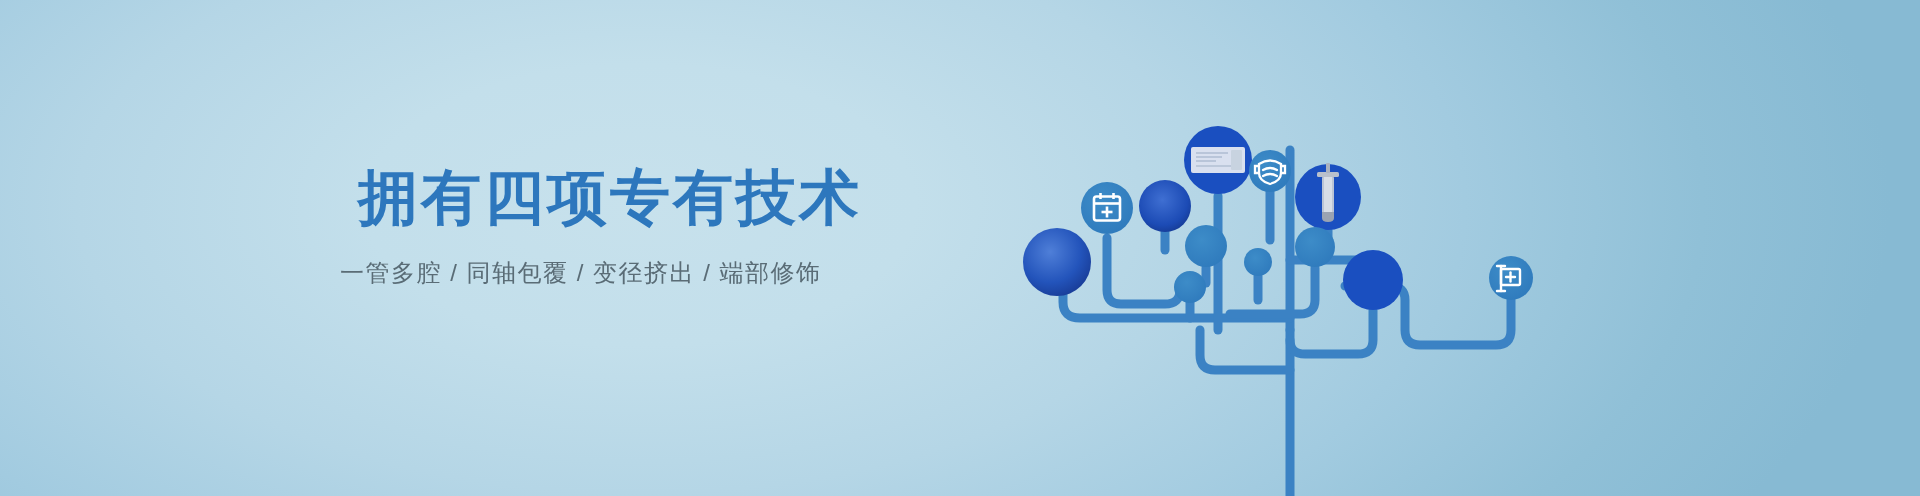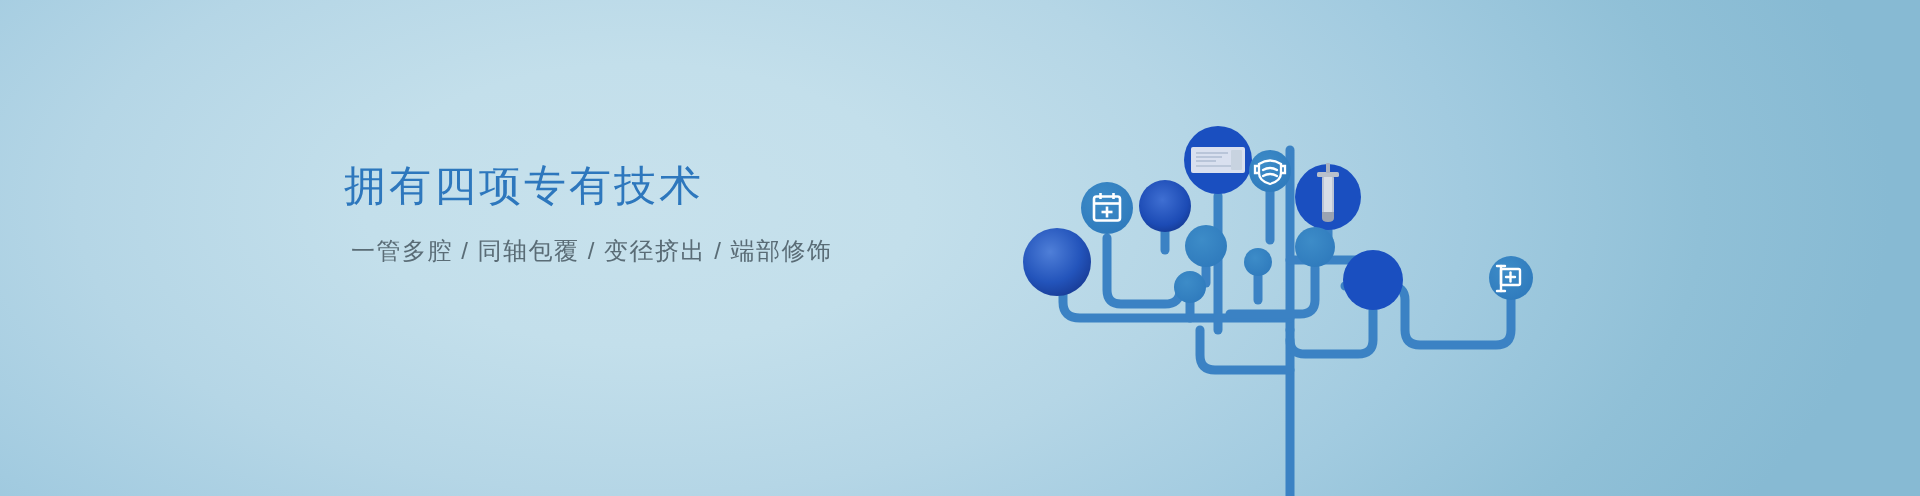--- a/index.html
+++ b/index.html
@@ -18,35 +18,35 @@
         #c7e1ec 0%, #c3dfeb 22%, #b5d6e6 45%, #a2cbe0 66%, #90c0d7 85%, #87bad3 100%);
   }
   
   #text-block {
     position: absolute;
     left: 340px;
     top: 160px;
     width: 720px;
   }
   #headline {
-    font-size: 42px;
-    font-weight: 400;
+    font-size: 60px;
+    font-weight: 700;
     letter-spacing: 3px;
     color: #2d77bd;
     line-height: 1.25;
-    margin: 0 0 22px 4px;
+    margin: 0 0 22px 18px;
     white-space: nowrap;
   }
   #subhead {
     font-size: 24px;
     font-weight: 400;
     letter-spacing: 1.5px;
     color: #5a6c76;
     line-height: 1.3;
-    margin: 11px;
+    margin: 0;
     white-space: nowrap;
   }
   
   #tree {
     position: absolute;
     left: 880px;
     top: 0;
     width: 1040px;
     height: 496px;
   }

